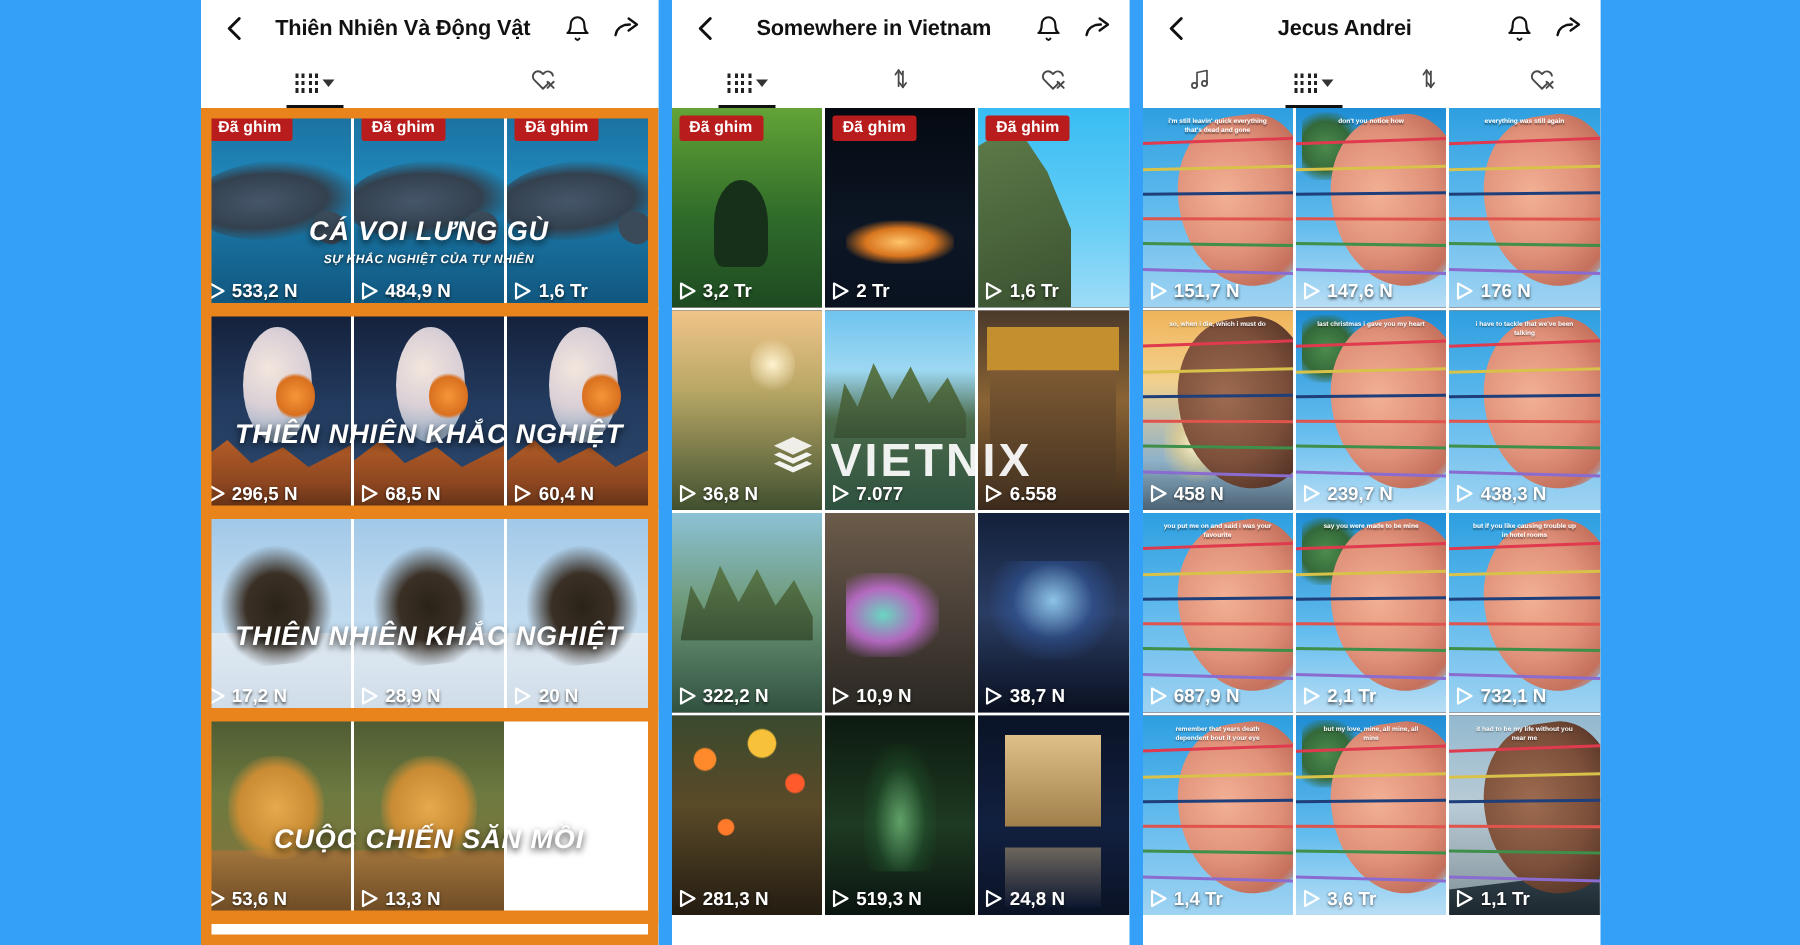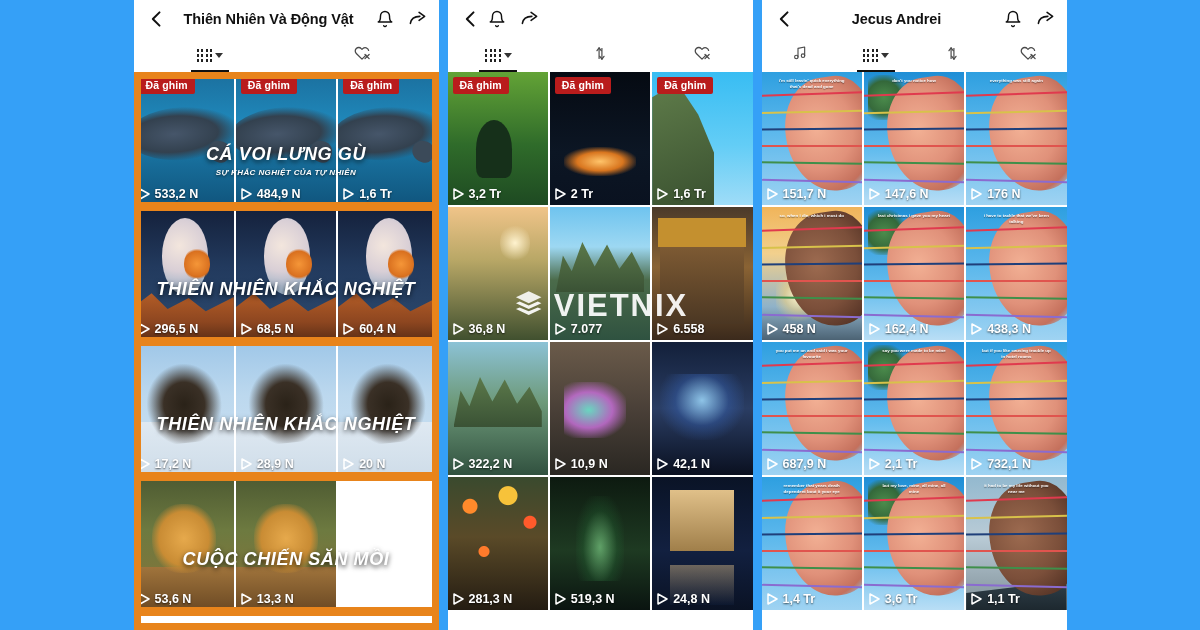--- a/index.html
+++ b/index.html
@@ -520,20 +520,21 @@
         <div class="scrollbar"></div>
       </div>
     </div>
   <div class="phone p2">
       <div class="hdr">
         <span class="hdr-back">
           <svg width="20" height="20" viewBox="0 0 24 24" fill="none" stroke="currentColor" stroke-width="2.4" stroke-linecap="round" stroke-linejoin="round">
             <polyline points="15 4 7 12 15 20"></polyline>
           </svg>
         </span>
+        <div class="hdr-title">Somewhere in Vietnam</div>
         <div class="hdr-icons">
           <span class="ic">
             <svg width="18" height="18" viewBox="0 0 24 24" fill="none" stroke="currentColor" stroke-width="1.9" stroke-linecap="round" stroke-linejoin="round">
               <path d="M18 8a6 6 0 1 0-12 0c0 7-3 8-3 8h18s-3-1-3-8"></path>
               <path d="M10.3 21a1.9 1.9 0 0 0 3.4 0"></path>
             </svg>
           </span>
           <span class="ic">
             <svg width="19" height="19" viewBox="0 0 24 24" fill="none" stroke="currentColor" stroke-width="2" stroke-linecap="round" stroke-linejoin="round">
               <path d="M3 17c1-7 7-9 12-9"></path>
@@ -687,21 +688,21 @@
           <div class="cell">
             <div class="art a-stage">
               <div class="beam"></div>
             </div>
             <div class="views">
               <span class="playwrap">
                 <svg width="11" height="12" viewBox="0 0 11 12" fill="none" stroke="#fff" stroke-width="1.5" stroke-linejoin="round">
                   <polygon points="1,1 10,6 1,11"></polygon>
                 </svg>
               </span>
-              <span>42,1 N</span>
+              <span>38,7 N</span>
             </div>
           </div>
           <div class="cell">
             <div class="art a-lantern">
               <div class="dots"></div>
             </div>
             <div class="views">
               <span class="playwrap">
                 <svg width="11" height="12" viewBox="0 0 11 12" fill="none" stroke="#fff" stroke-width="1.5" stroke-linejoin="round">
                   <polygon points="1,1 10,6 1,11"></polygon>
@@ -920,21 +921,21 @@
                 <i style="top:81%;background:#8a6bd0;transform:rotate(1.5deg);"></i>
               </div>
             </div>
             <div class="captxt">last christmas i gave you my heart</div>
             <div class="views">
               <span class="playwrap">
                 <svg width="11" height="12" viewBox="0 0 11 12" fill="none" stroke="#fff" stroke-width="1.5" stroke-linejoin="round">
                   <polygon points="1,1 10,6 1,11"></polygon>
                 </svg>
               </span>
-              <span>162,4 N</span>
+              <span>239,7 N</span>
             </div>
           </div>
           <div class="cell">
             <div class="art a-hand">
               <div class="hand"></div>
               <div class="strings">
                 <i style="top:16%;background:#e03a4e;transform:rotate(-2.0deg);"></i>
                 <i style="top:29%;background:#d8c24a;transform:rotate(-1.3deg);"></i>
                 <i style="top:42%;background:#1f3f7a;transform:rotate(-0.6deg);"></i>
                 <i style="top:55%;background:#e0544e;transform:rotate(0.1deg);"></i>

